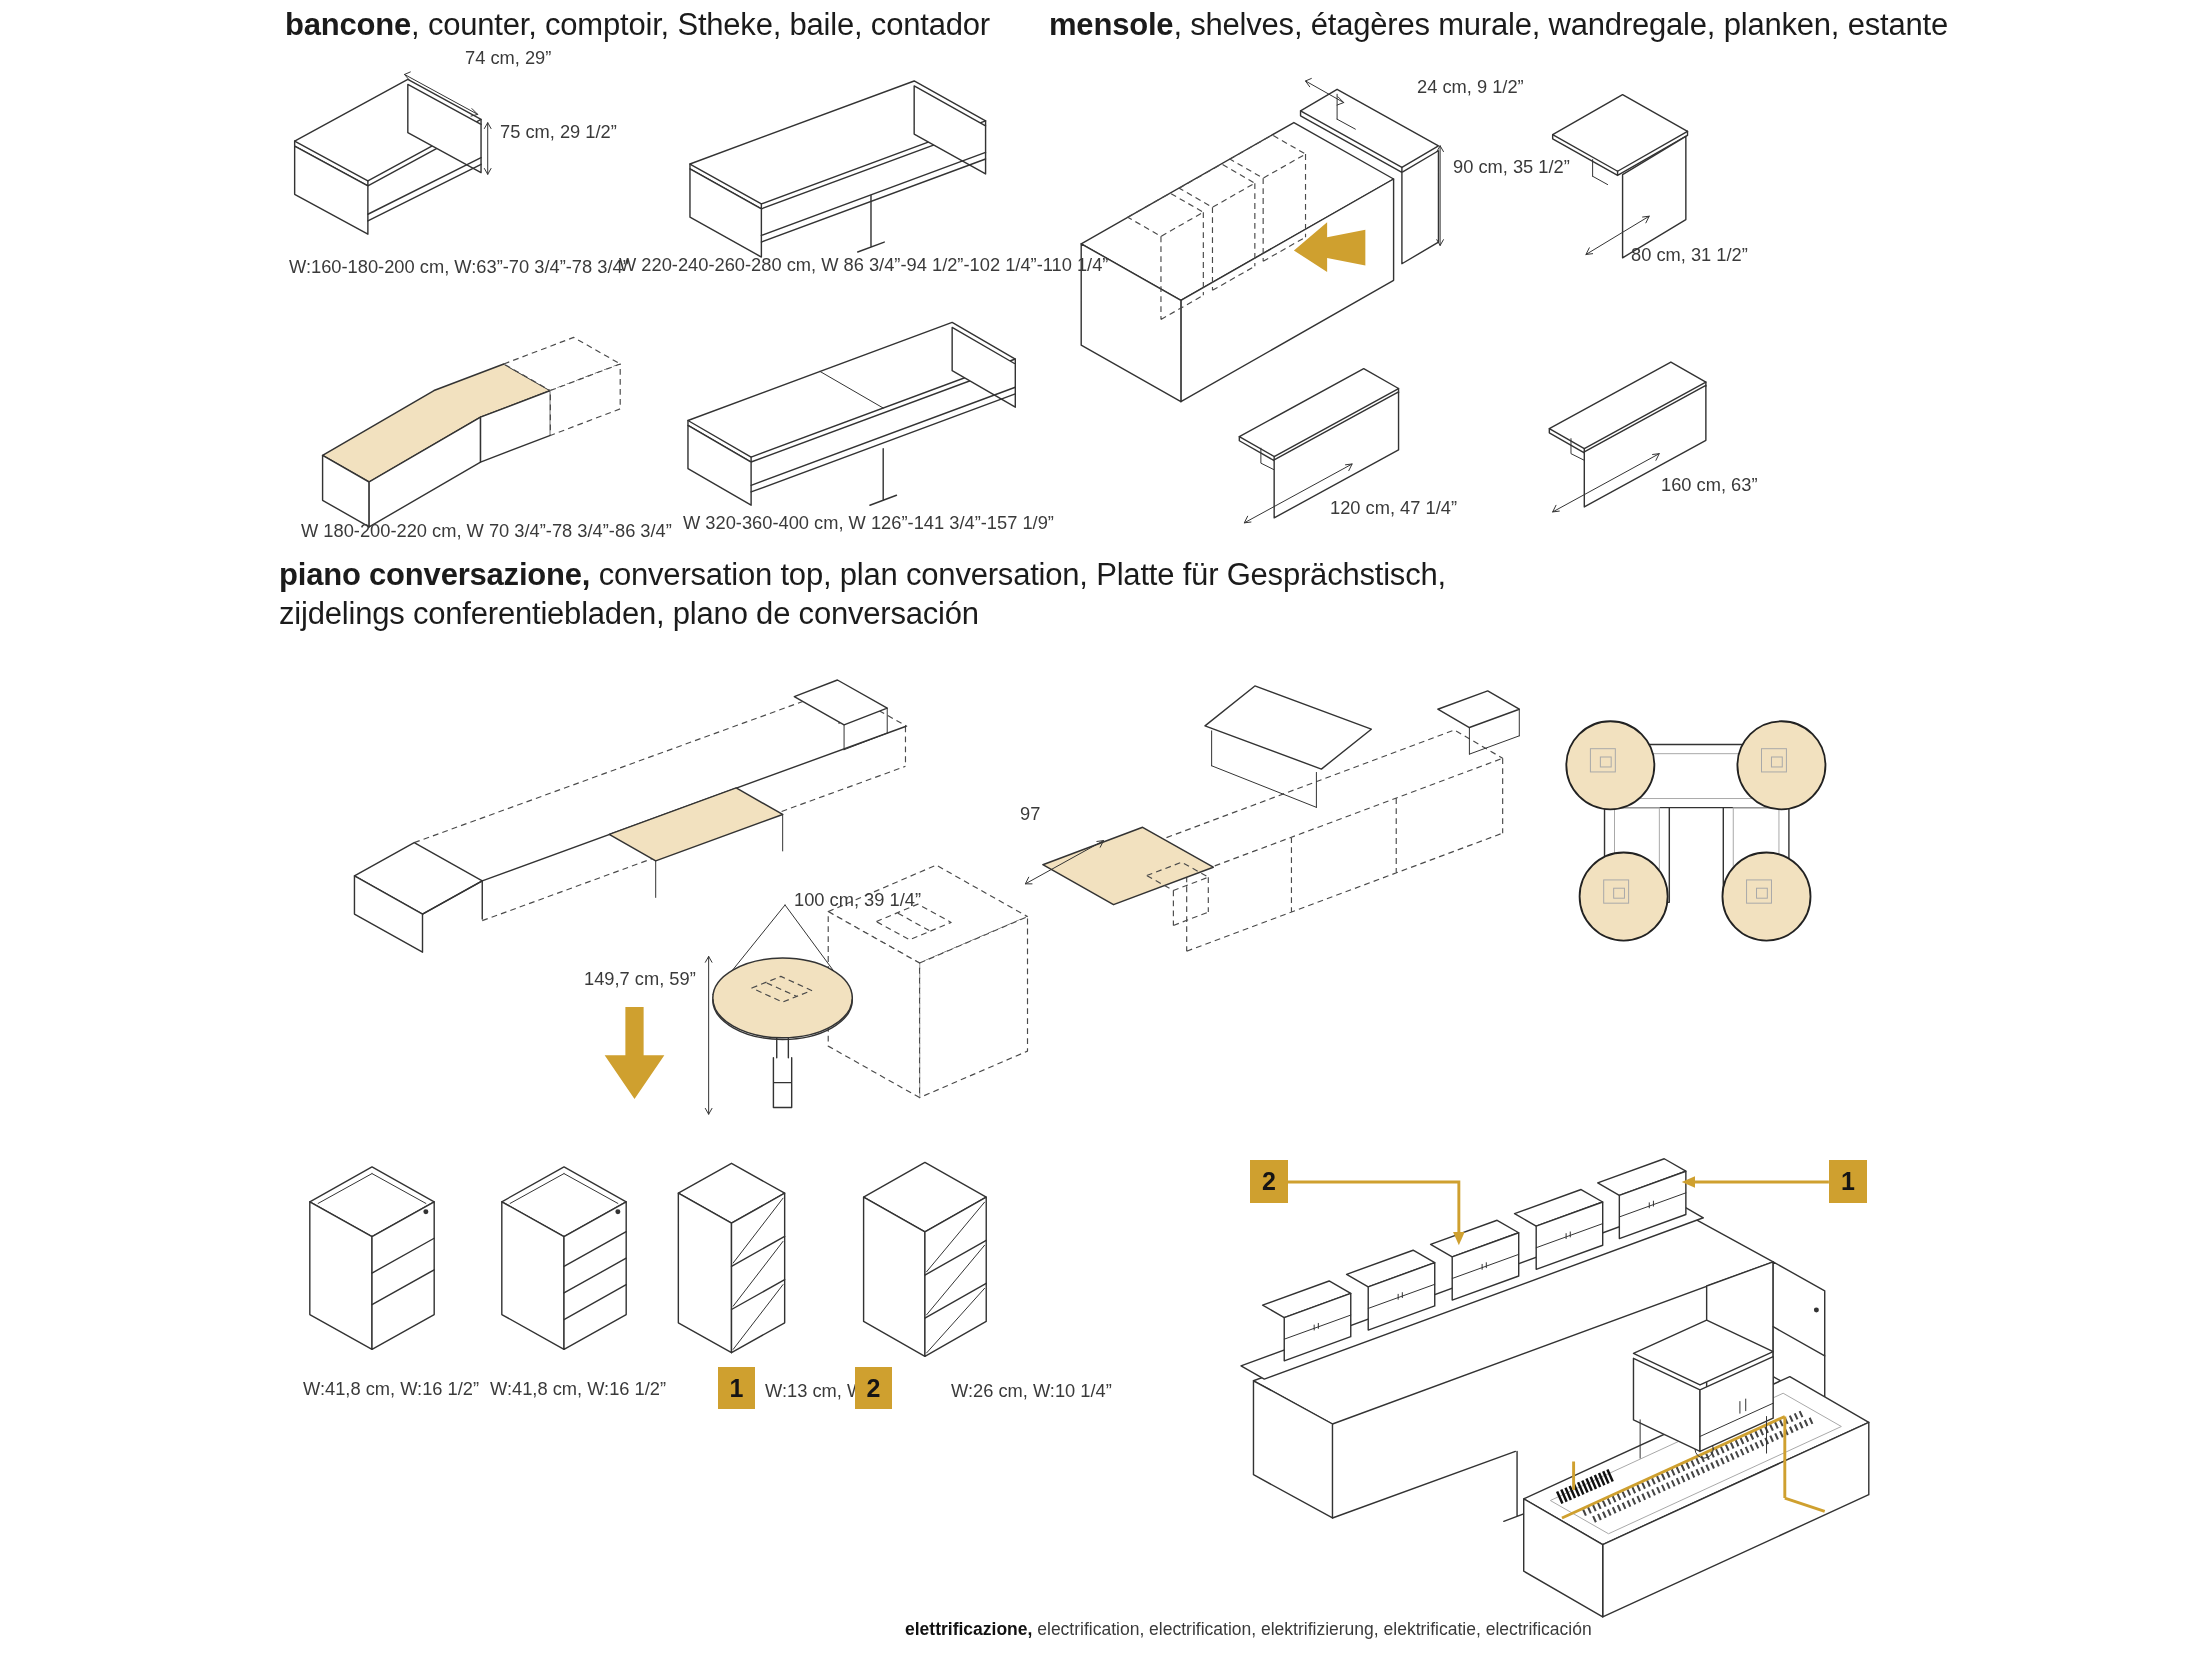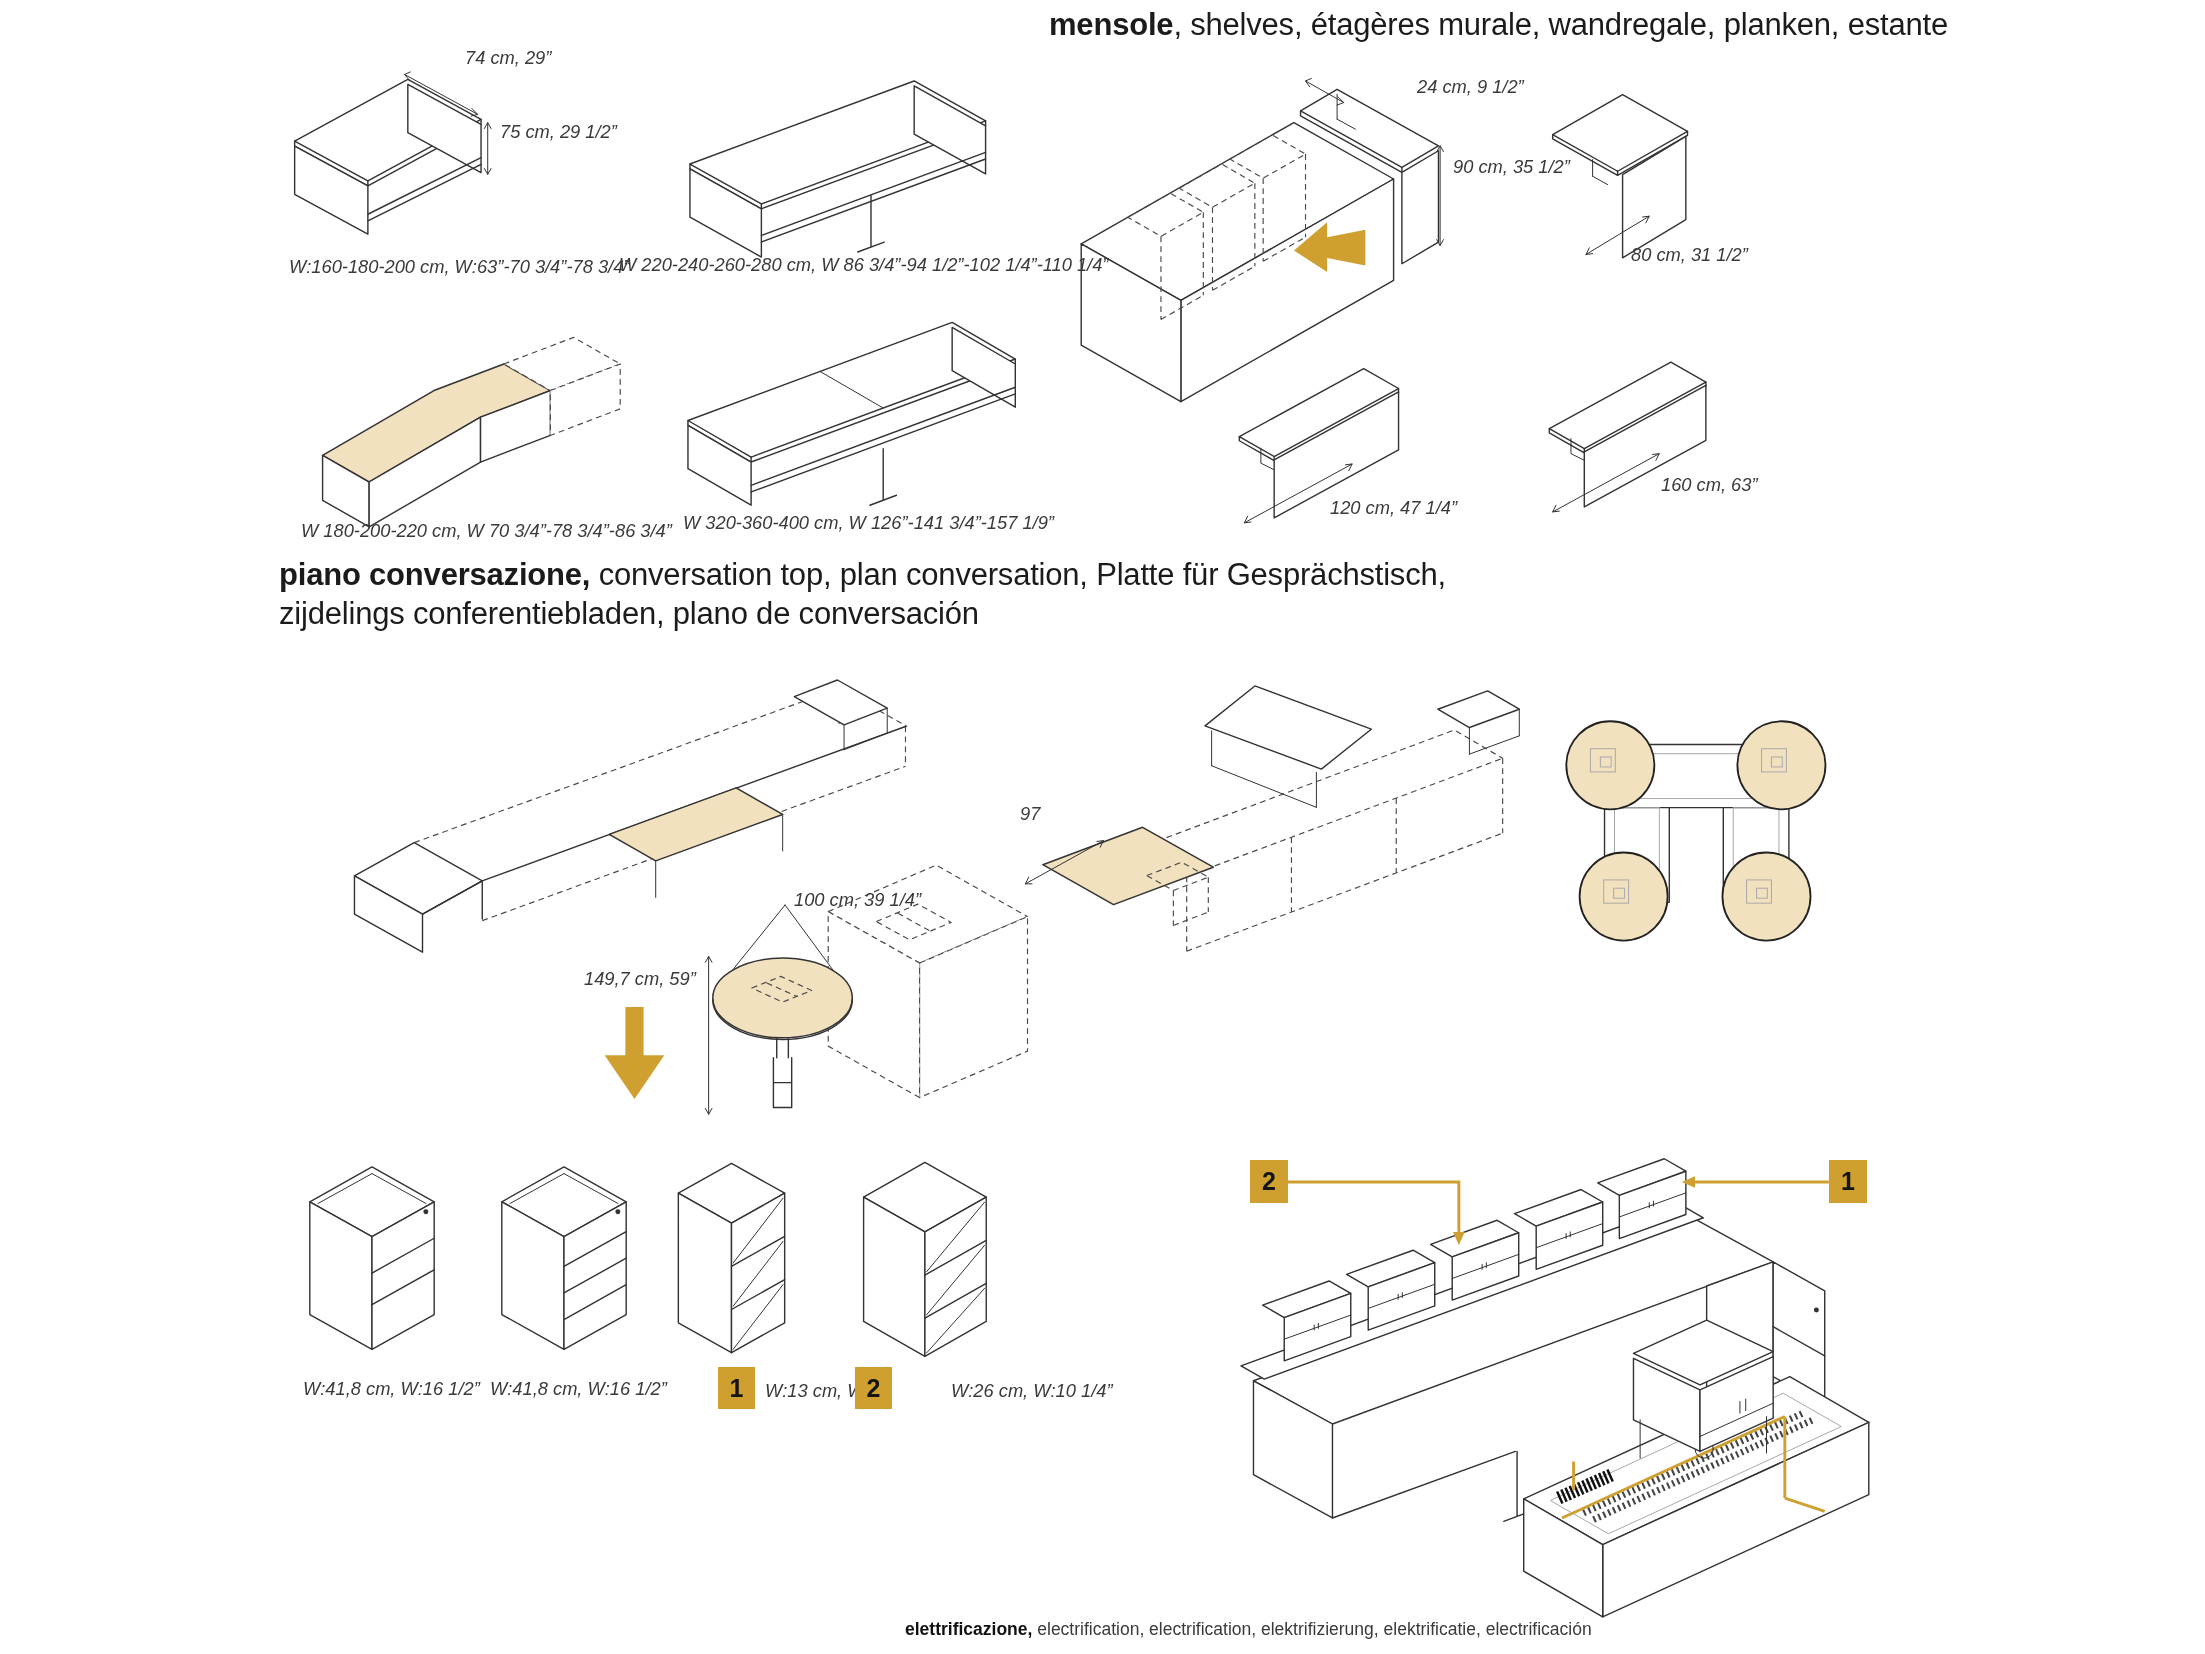--- a/index.html
+++ b/index.html
@@ -2,21 +2,21 @@
 <html style="--tan: #f2e1bf; --gold: #cfa02f; --line: #333333;font-size:13.3px"><head>
 <meta charset="utf-8">
 <style>
   :root { --tan:#f2e1bf; --gold:#cfa02f; --line:#333333; }
   html,body { margin:0; padding:0; background:#ffffff; }
   .page { position:relative; width:2205px; height:1655px; background:#fff;
           font-family:"Liberation Sans", sans-serif; overflow:hidden; }
   .title { position:absolute; font-size:31px; color:#1b1b1b; white-space:nowrap; letter-spacing:-0.2px; }
   .title .b { font-weight:700; }
   .title .ln2 { display:block; }
-  .dim { position:absolute; font-size:18.3px; color:#3a3a3a; white-space:nowrap;font-style:italic; }
+  .dim { position:absolute; font-size:18.3px; color:#3a3a3a; white-space:nowrap; }
   .caption { position:absolute; font-size:17.5px; color:#3a3a3a; white-space:nowrap; }
   .caption .b { font-weight:700; color:#111;margin-left:46px; }
   .badge { position:absolute; background:var(--gold); color:#151515; font-weight:700;
            font-size:25px; display:flex; align-items:center; justify-content:center; }
   svg { position:absolute; overflow:visible; }
   .ln  { fill:none; stroke:var(--line); stroke-width:1.7; stroke-linejoin:round; stroke-linecap:round; }
   .lt  { stroke-width:1.2; }
   .fw  { fill:#ffffff; stroke:var(--line); stroke-width:1.7; stroke-linejoin:round; }
   .fwn { fill:#ffffff; stroke:none; }
   .dsh { fill:none; stroke:#4a4a4a; stroke-width:1.4; stroke-dasharray:7 5; stroke-linejoin:round; }
@@ -27,20 +27,21 @@
   .goldln { fill:none; stroke:var(--gold); stroke-width:3.5; }
   .gray{ fill:none; stroke:#a9a9a9; stroke-width:1.2; }
   .mesh{ fill:none; stroke:#444; stroke-width:8; stroke-dasharray:2.5 4; }
   .blk { fill:none; stroke:#111; stroke-width:16; stroke-dasharray:3 2.5; }
 </style>
 </head>
 <body>
 
 <div class="page">
 
+  <div class="title" style="left:285px; top:6.6px;"><span class="b">bancone</span><span>, counter, comptoir, Stheke, baile, contador</span></div>
 
   <div class="title" style="left:1049px; top:6.6px;"><span class="b">mensole</span><span>, shelves, étagères murale, wandregale, planken, estante</span></div>
 
   <div class="title" style="left:279px; top:555px; line-height:39px;">
     <span class="b">piano conversazione,</span><span> conversation top, plan conversation, Platte für Gesprächstisch,</span>
     <span class="ln2">zijdelings conferentiebladen, plano de conversación</span>
   </div>
 
 
   <div class="caption" style="left:859px; top:1619px;"><span class="b">elettrificazione,</span><span> electrification, electrification, elektrifizierung, elektrificatie, electrificación</span></div>

